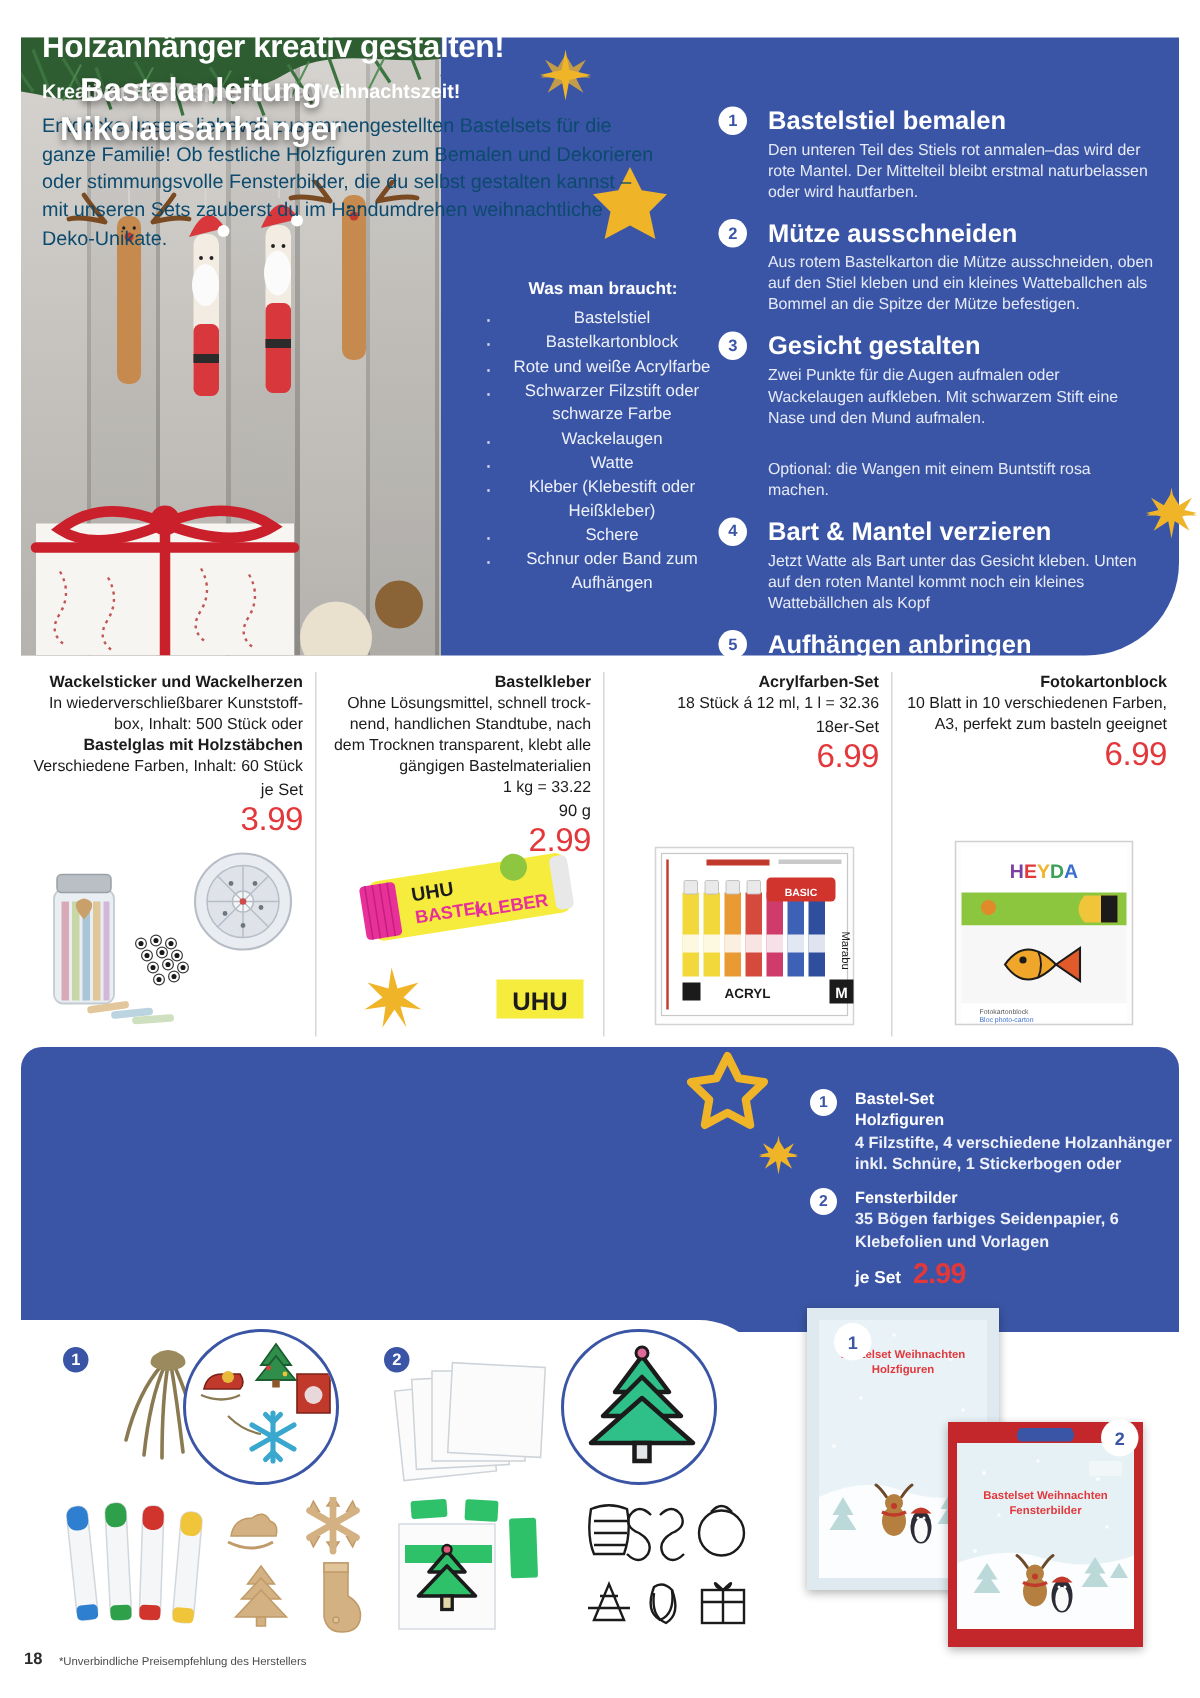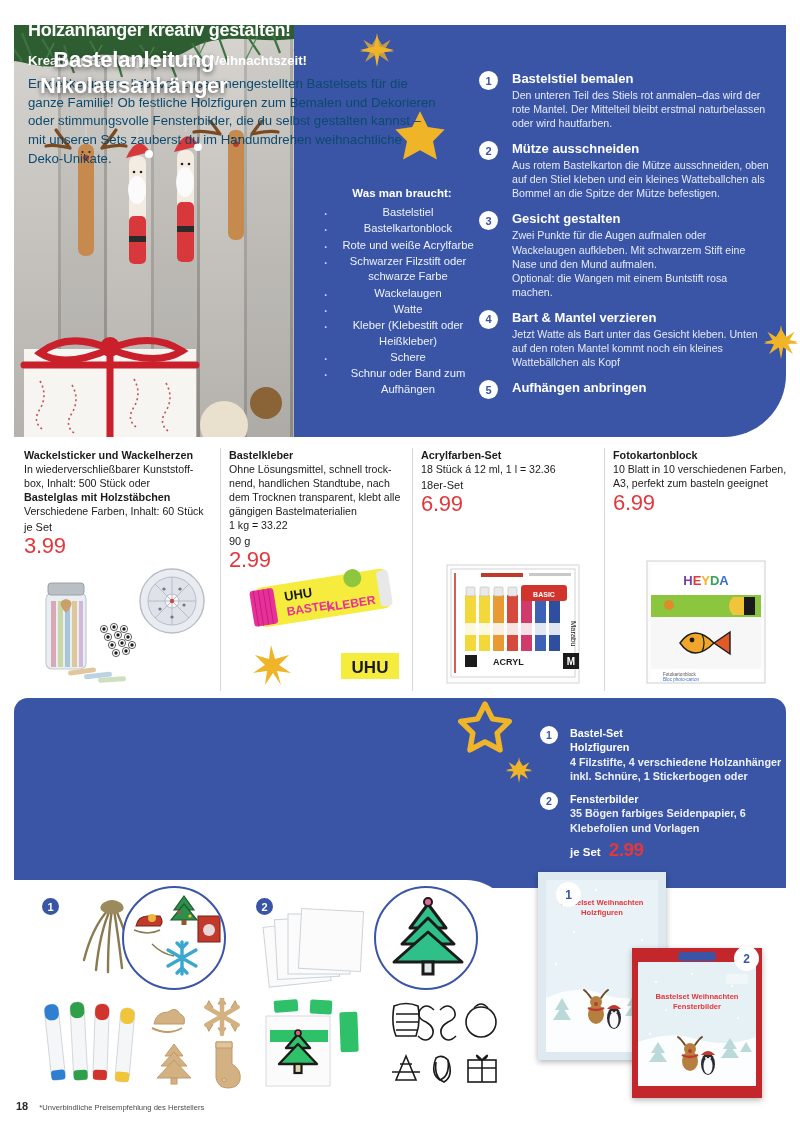--- a/index.html
+++ b/index.html
@@ -66,32 +66,33 @@
 
   .steps { position: absolute; left: 185px; top: 46px; width: 290px; }
   .step { position: relative; padding-left: 33px; margin-bottom: 11px; }
   .step-num {
     position: absolute; left: 0; top: 0;
     width: 19px; height: 19px; border-radius: 50%;
     background: #fff; color: #3a55a5;
     font-size: 11px; font-weight: 700;
     display: flex; align-items: center; justify-content: center;
   }
-  .step-title { font-size: 13px; font-weight: 700; color: #fff; margin-bottom: 2px; }
+  .step-title { font-size: 17px; font-weight: 700; color: #fff; margin-bottom: 2px; }
   .step-body { font-size: 10.6px; line-height: 1.33; color: #e6eaf6; }
-  .step-body.extra { margin-top: 0; }
+  .step-body.extra { margin-top: 20px; }
 
   .star { position: absolute; }
   .star svg { display: block; }
 
   
   .products {
-    position: absolute; left: 24px; top: 448px;
+    position: absolute; left: 14px; top: 448px;
     width: 772px; height: 243px;
     display: flex;
+    text-align: right;
   }
   .prod {
     position: relative; padding: 0 8px 0 8px; height: 100%;
   }
   .prod + .prod { border-left: 1px solid #d7d7d7; }
   .p1 { width: 196px; padding-left: 0; }
   .p2 { width: 192px; }
   .p3 { width: 192px; }
   .p4 { width: 192px; }
   .p-name { font-size: 10.8px; font-weight: 700; color: #1b1b1b; line-height:1.3; }
@@ -106,21 +107,21 @@
   
   .bottom-blue {
     position: absolute; left: 14px; top: 698px;
     width: 772px; height: 190px;
     background: #3a55a5;
     border-top-left-radius: 14px;
     border-top-right-radius: 14px;
   }
   .bb-title {
     position: absolute; left: 28px; top: 20px;
-    color: #fff; font-size: 18px; font-weight: 700; letter-spacing: -.3px;
+    color: #fff; font-size: 21px; font-weight: 700; letter-spacing: -.3px;
   }
   .bb-sub {
     position: absolute; left: 28px; top: 53px;
     color: #fff; font-size: 13.2px; font-weight: 700;
   }
   .bb-body {
     position: absolute; left: 28px; top: 75px; width: 410px;
     color: #0c4a6e; font-size: 13.2px; line-height: 1.42;
   }
   .bb-steps { position: absolute; left: 540px; top: 726px; width: 250px; }

